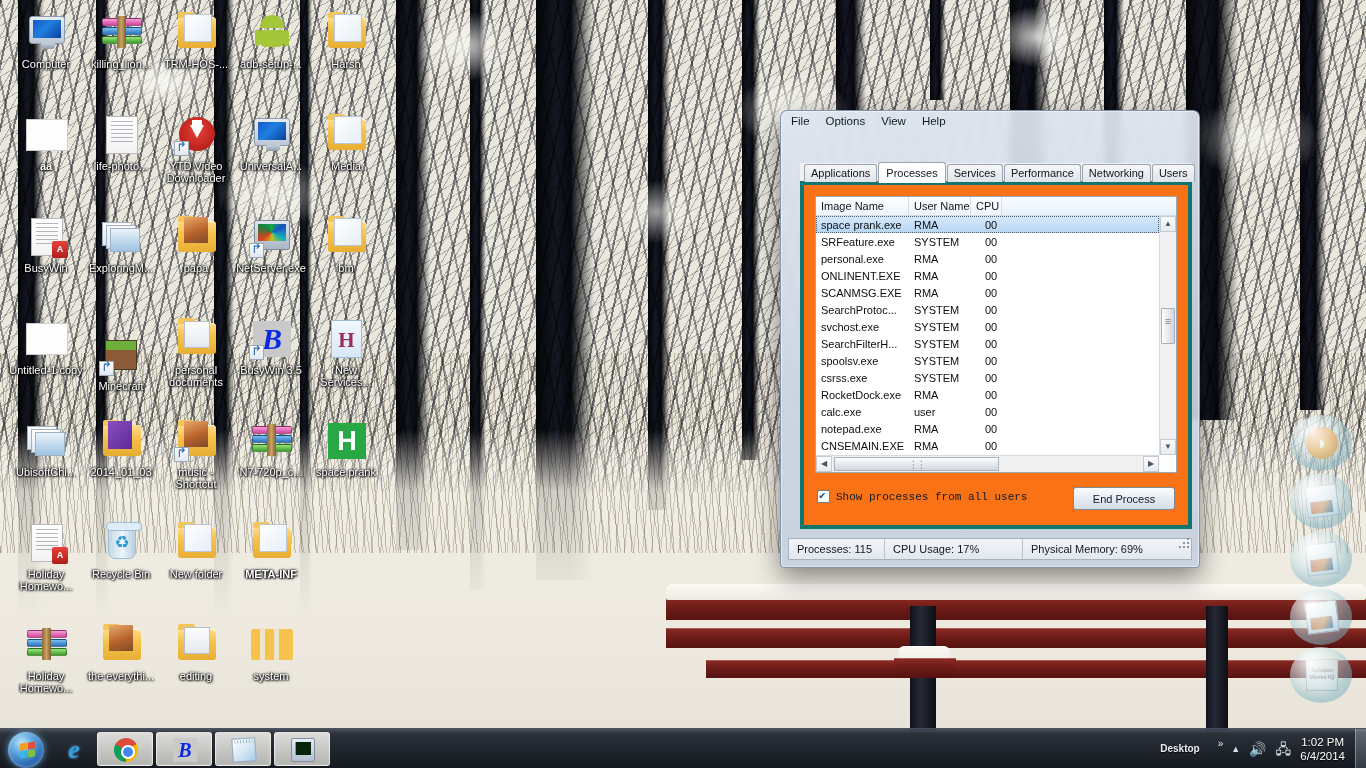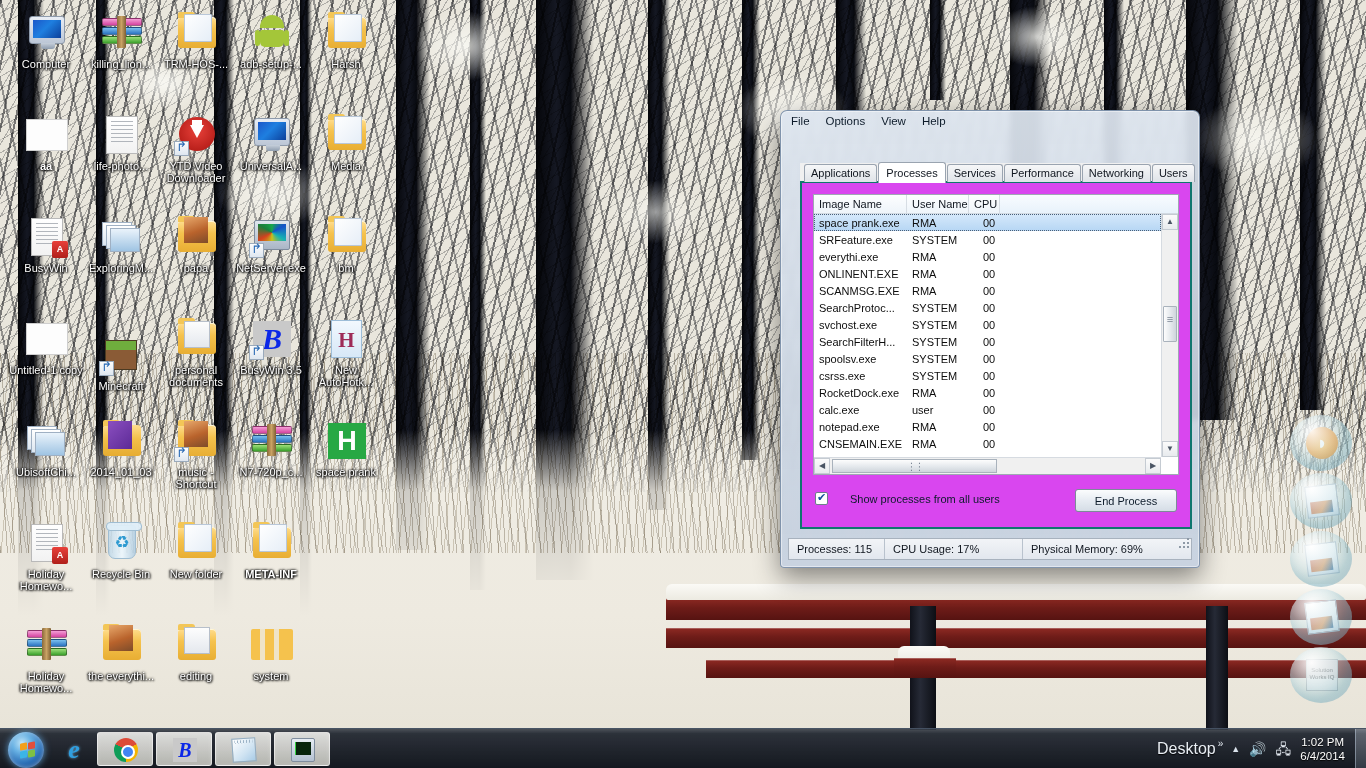--- a/index.html
+++ b/index.html
@@ -398,21 +398,21 @@
     font-size:11px; padding:2px 6px 2px 6px; color:#10161f;
     border-radius:3px 3px 0 0; cursor:pointer; line-height:13px;
     font-family:"Liberation Sans",sans-serif;
   }
   .tm-tab.active {
     background:#fff; padding:4px 7px 3px 7px; margin-bottom:-1px;
     position:relative; z-index:3; font-weight:normal;
   }
   #tm-panel {
     position:absolute; left:0; right:0; top:18px; bottom:0;
-    border:2px solid #0f766e; background:#d946ef;
+    border:4px solid #0f766e; background:#f97316;
   }
 
   #proc-area {
     position:absolute; left:11px; right:11px; top:11px; bottom:52px;
     border:1px solid #9fa8b4; background:#fff;
   }
   #proc-head {
     display:flex; height:19px;
     background:linear-gradient(to bottom,#fdfeff,#eef4fa);
     border-bottom:1px solid #d2dae2;
@@ -470,22 +470,22 @@
     position:absolute; left:18px; top:1px; height:14px; width:165px;
     background:linear-gradient(to bottom,#fdfdfd,#e4e8ec 55%,#cfd5dc);
     border:1px solid #a9b2bc; cursor:pointer;
   }
   .hs-thumb:after {
     content:"⋮⋮"; position:absolute; left:0; right:0; top:0; text-align:center;
     font-size:10px; color:#7b8694; line-height:13px; letter-spacing:-2px;
   }
 
   #showall {
-    position:absolute; left:13px; bottom:22px; display:flex; align-items:center; gap:22px;
-    font-size:11px; color:#0d1b2a;
+    position:absolute; left:13px; bottom:22px; display:flex; align-items:center; gap:6px;
+    font-size:11px; color:#0d1b2a;font-family:Liberation Mono, monospace;
   }
   .cbox {
     width:13px; height:13px; background:#fff; border:1px solid #6f7d8c; border-radius:2px;
     position:relative; cursor:pointer;
   }
   .cbox:after {
     content:"✔"; position:absolute; left:1px; top:-2px; font-size:11px; color:#17509c;
   }
   #endproc {
     position:absolute; right:13px; bottom:15px; width:102px; height:23px;
@@ -585,22 +585,22 @@
     content:""; position:absolute; left:3px; top:3px; right:3px; bottom:6px;
     background:#07240c;
     background-image:
       linear-gradient(90deg, rgba(60,240,76,.85) 0 1px, transparent 1px 3px);
   }
 
   #tray {
     margin-left:auto; display:flex; align-items:center; height:40px; flex:0 0 auto;
   }
   #tray-desktop {
-    color:#e9eef4; font-size:16px; margin-right:2px;
-    text-shadow:0 1px 1px #000; font-family:"Liberation Sans",sans-serif;
+    color:#e9eef4; font-size:10px; margin-right:18px;
+    text-shadow:0 1px 1px #000; font-family:"Liberation Sans",sans-serif;font-weight:bold;
   }
   #tray-chev {
     color:#e2e8ef; font-size:10px; margin-right:8px; cursor:pointer;
     position:relative; top:-5px;
   }
   #tray-up {
     color:#dbe3ec; font-size:9px; margin-right:9px; cursor:pointer;
   }
   .tray-ico { margin-right:9px; cursor:pointer; color:#e6ecf3; font-size:14px; line-height:14px; }
   #clock {
@@ -788,21 +788,21 @@
         <div class="glyph">
           <span class="ico-bigB">B</span>
           <span class="shortcut-arrow"></span>
         </div>
         <div class="lbl">BusyWin 3.5</div>
       </div>
       <div class="dicon" style="left: 308px; top: 316px;">
         <div class="glyph">
           <span class="ico-ahk">H</span>
         </div>
-        <div class="lbl">New AutoHotk...</div>
+        <div class="lbl">New Services...</div>
       </div>
       <div class="dicon" style="left: 8px; top: 418px;">
         <div class="glyph">
           <span class="ico-photos">
             <s></s>
             <s></s>
             <s></s>
           </span>
         </div>
         <div class="lbl">UbisoftChi...</div>
@@ -955,21 +955,21 @@
                 <div class="c-cpu">00</div>
                 <div class="c-rest"></div>
               </div>
               <div class="prow">
                 <div class="c-img">SRFeature.exe</div>
                 <div class="c-usr">SYSTEM</div>
                 <div class="c-cpu">00</div>
                 <div class="c-rest"></div>
               </div>
               <div class="prow">
-                <div class="c-img">everythi.exe</div>
+                <div class="c-img">personal.exe</div>
                 <div class="c-usr">RMA</div>
                 <div class="c-cpu">00</div>
                 <div class="c-rest"></div>
               </div>
               <div class="prow">
                 <div class="c-img">ONLINENT.EXE</div>
                 <div class="c-usr">RMA</div>
                 <div class="c-cpu">00</div>
                 <div class="c-rest"></div>
               </div>

